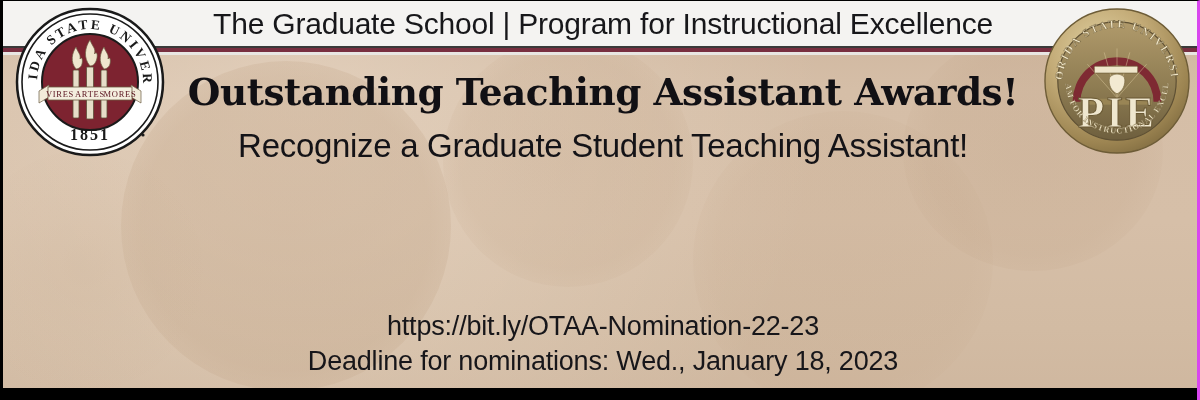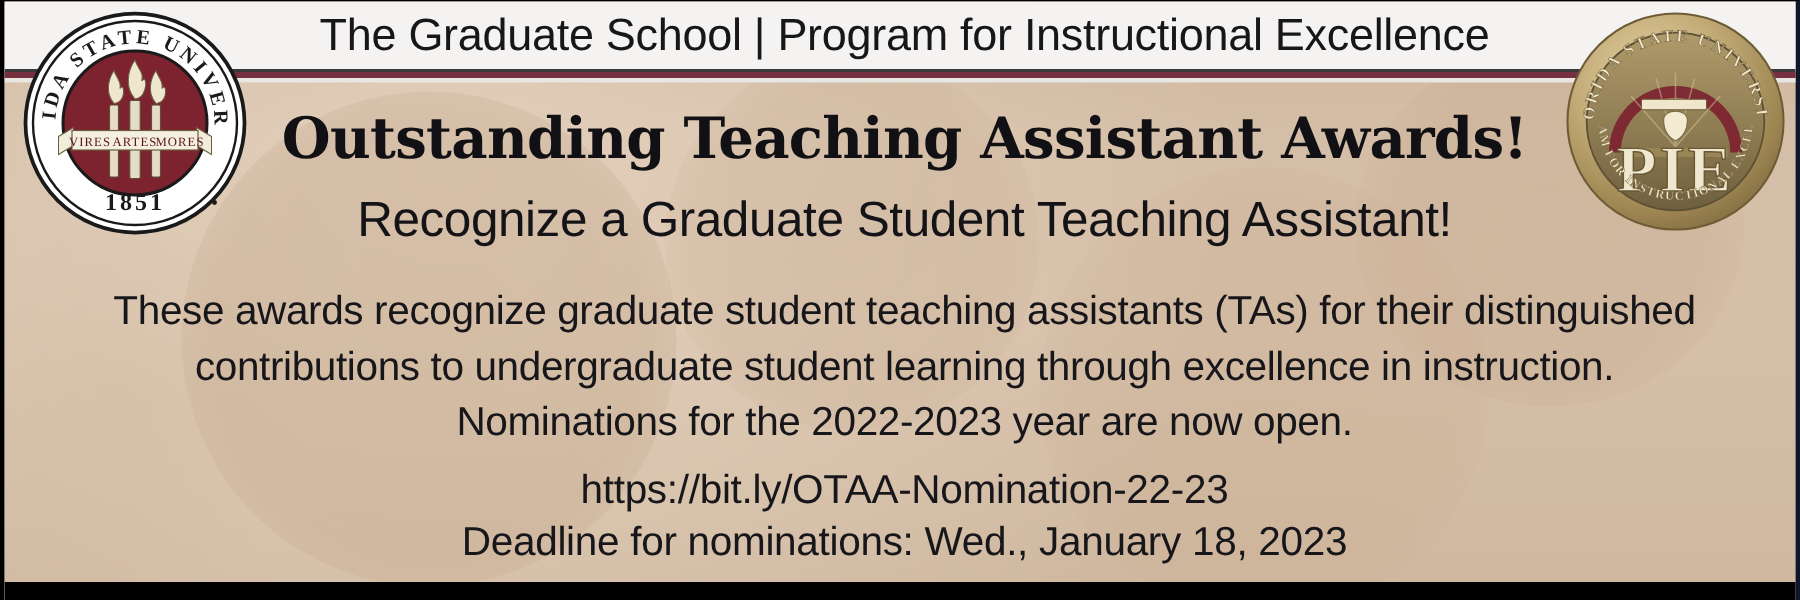--- a/index.html
+++ b/index.html
@@ -10,21 +10,21 @@
   body {
     font-family: "Liberation Sans", sans-serif;
   }
 
   .flyer {
     position: relative;
     width: 1200px;
     height: 400px;
     box-sizing: border-box;
     border-left: 3px solid #000000;
-    border-right: 3px solid #0f172a;
+    border-right: 3px solid #d946ef;
     border-top: 1px solid #000000;
     overflow: hidden;
     background: #d3bca5;
   }
 
   
   .bg-base {
     position: absolute;
     left: 0; top: 0; right: 0; bottom: 0;
     background:
@@ -301,19 +301,18 @@
       </text>
       <text font-family="'Liberation Serif', serif" font-size="8.4" font-weight="700" fill="#f0e6c8" stroke="#6b5a34" stroke-width="0.25" letter-spacing="0.9">
         <textPath href="#pieBotArc" startOffset="50%" text-anchor="middle">PROGRAM FOR INSTRUCTIONAL EXCELLENCE</textPath>
       </text>
     </svg>
   </div>
 
   <div class="content">
     <div class="headline">Outstanding Teaching Assistant Awards!</div>
     <div class="subhead">Recognize a Graduate Student Teaching Assistant!</div>
-    <div class="body-copy">These awards recognize graduate student teaching assistants (TAs) for their distinguished contributions to undergraduate student learning through excellence in instruction. Nominations for the 2022-2023 year are now open.</div>
     <div class="url-line">https://bit.ly/OTAA-Nomination-22-23</div>
     <div class="deadline-line">Deadline for nominations: Wed., January 18, 2023</div>
   </div>
 
   <div class="bottom-bar"></div>
 </div>
 
 </body></html>

